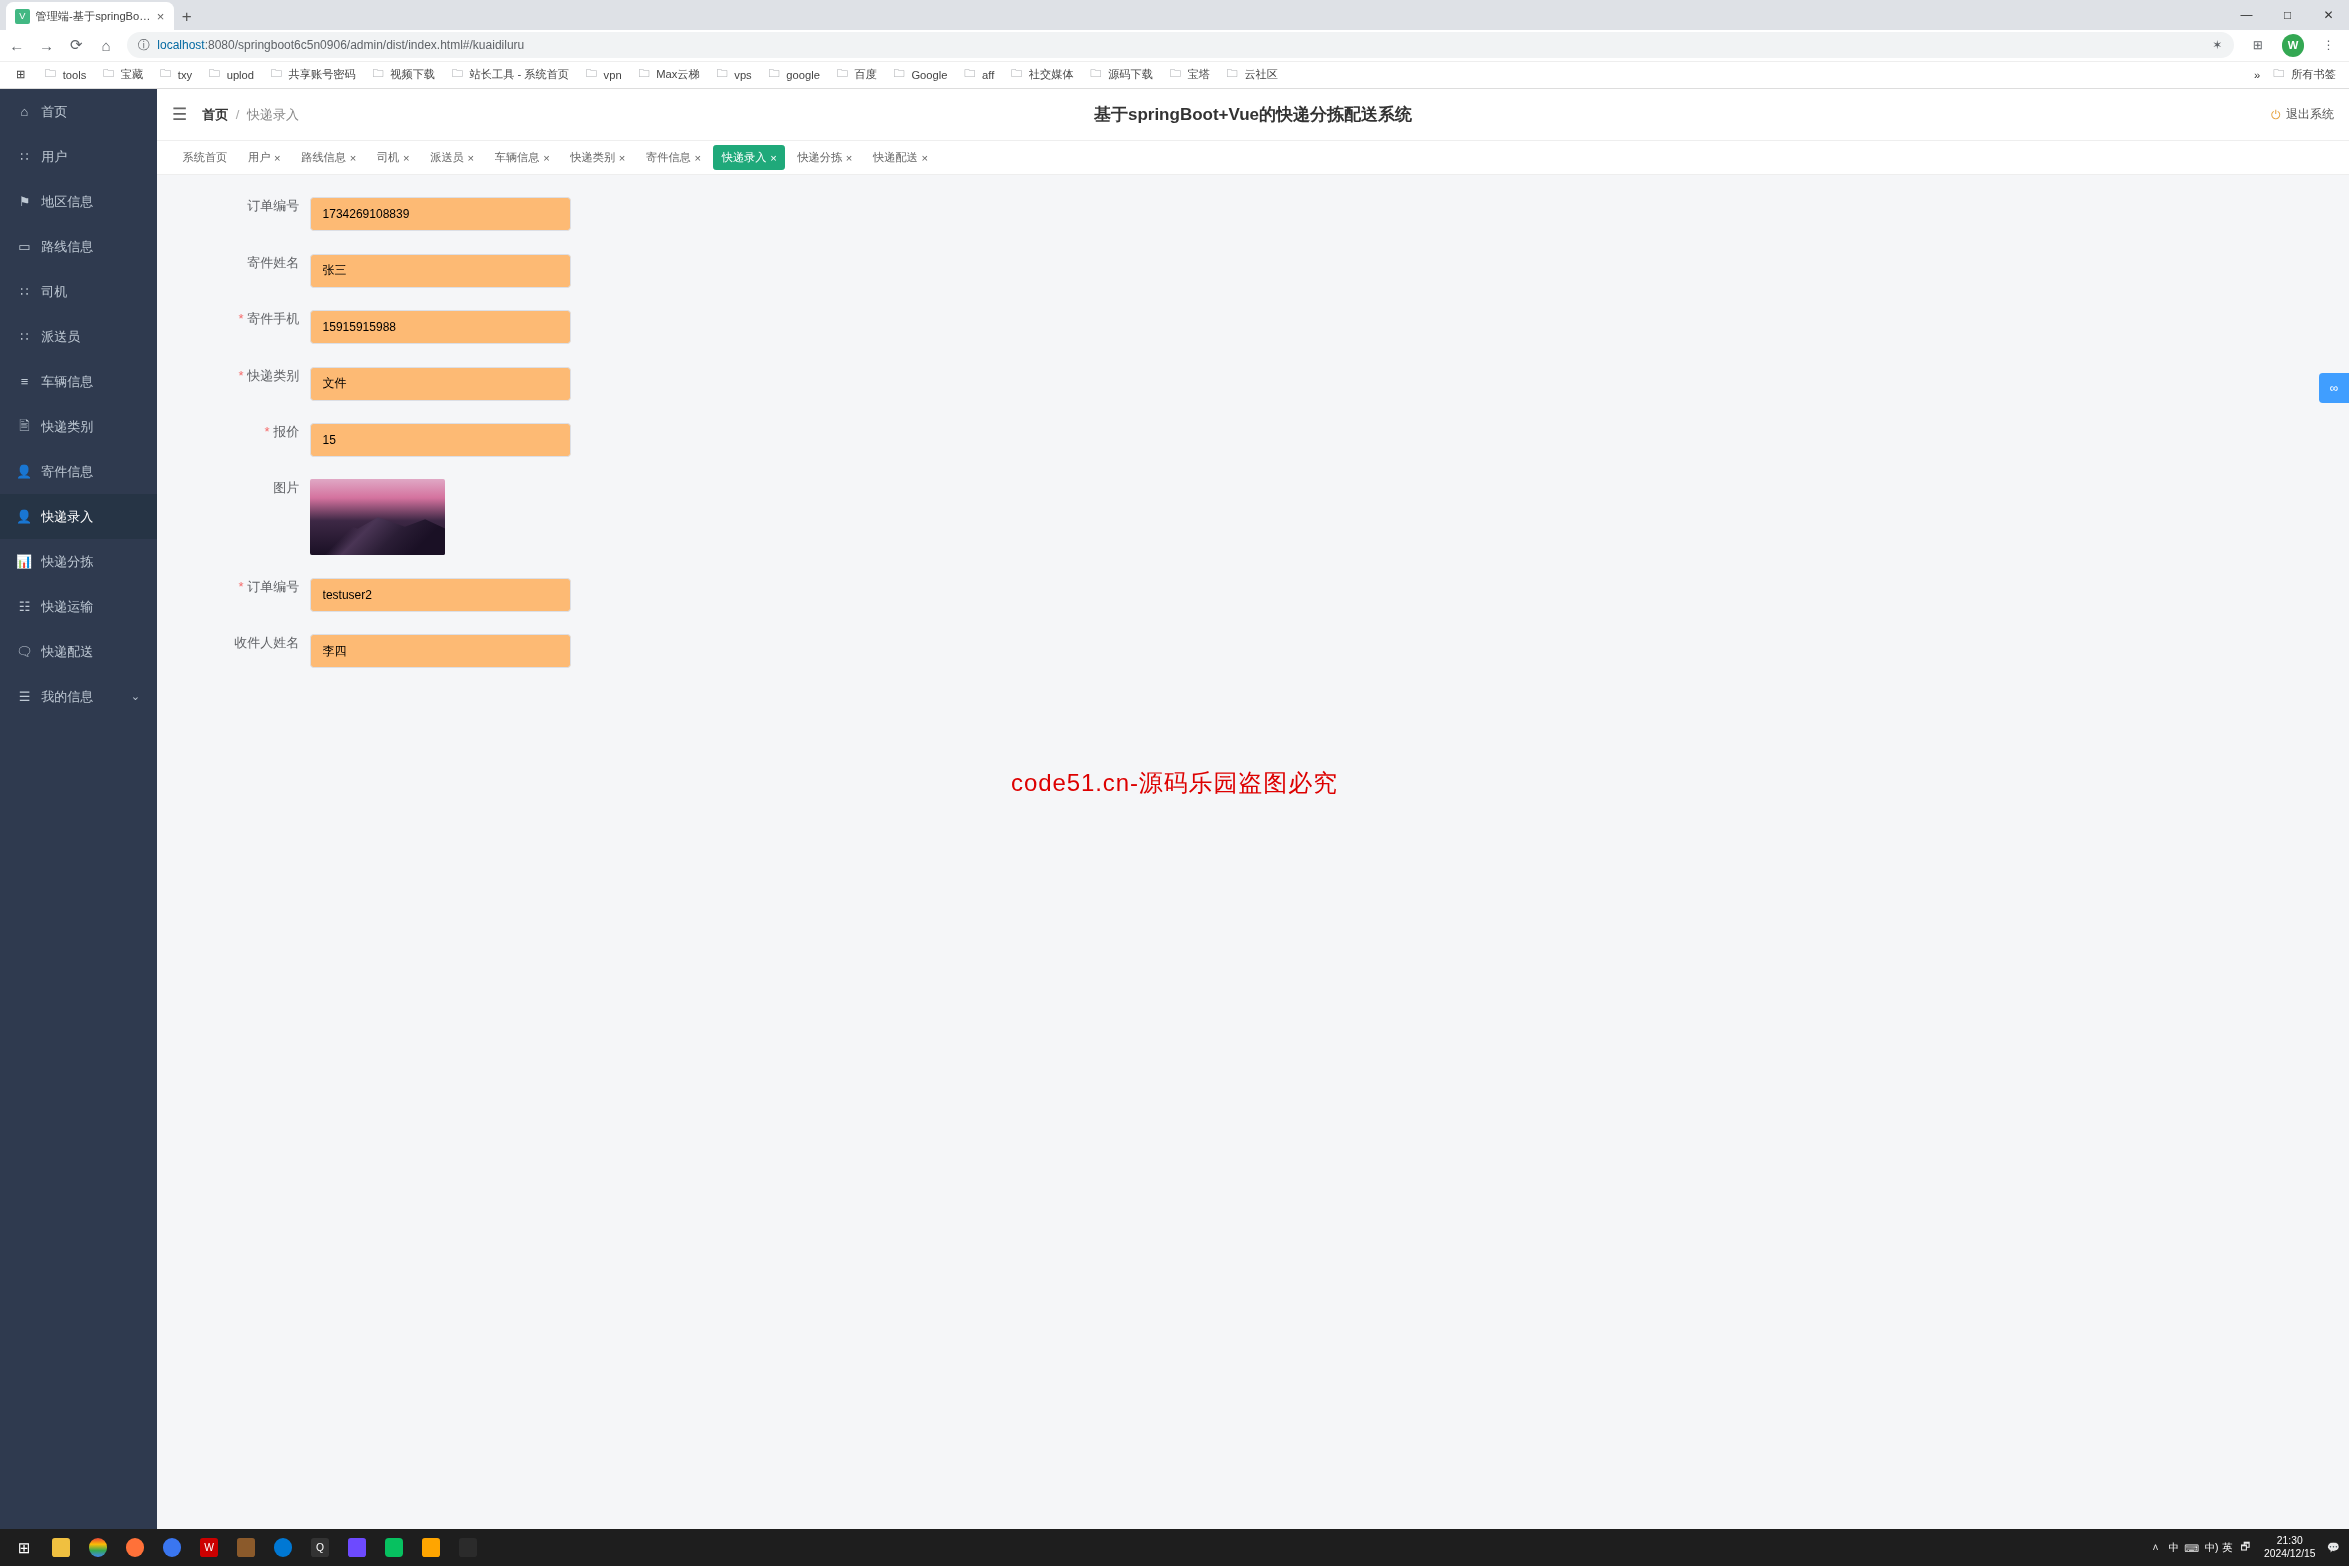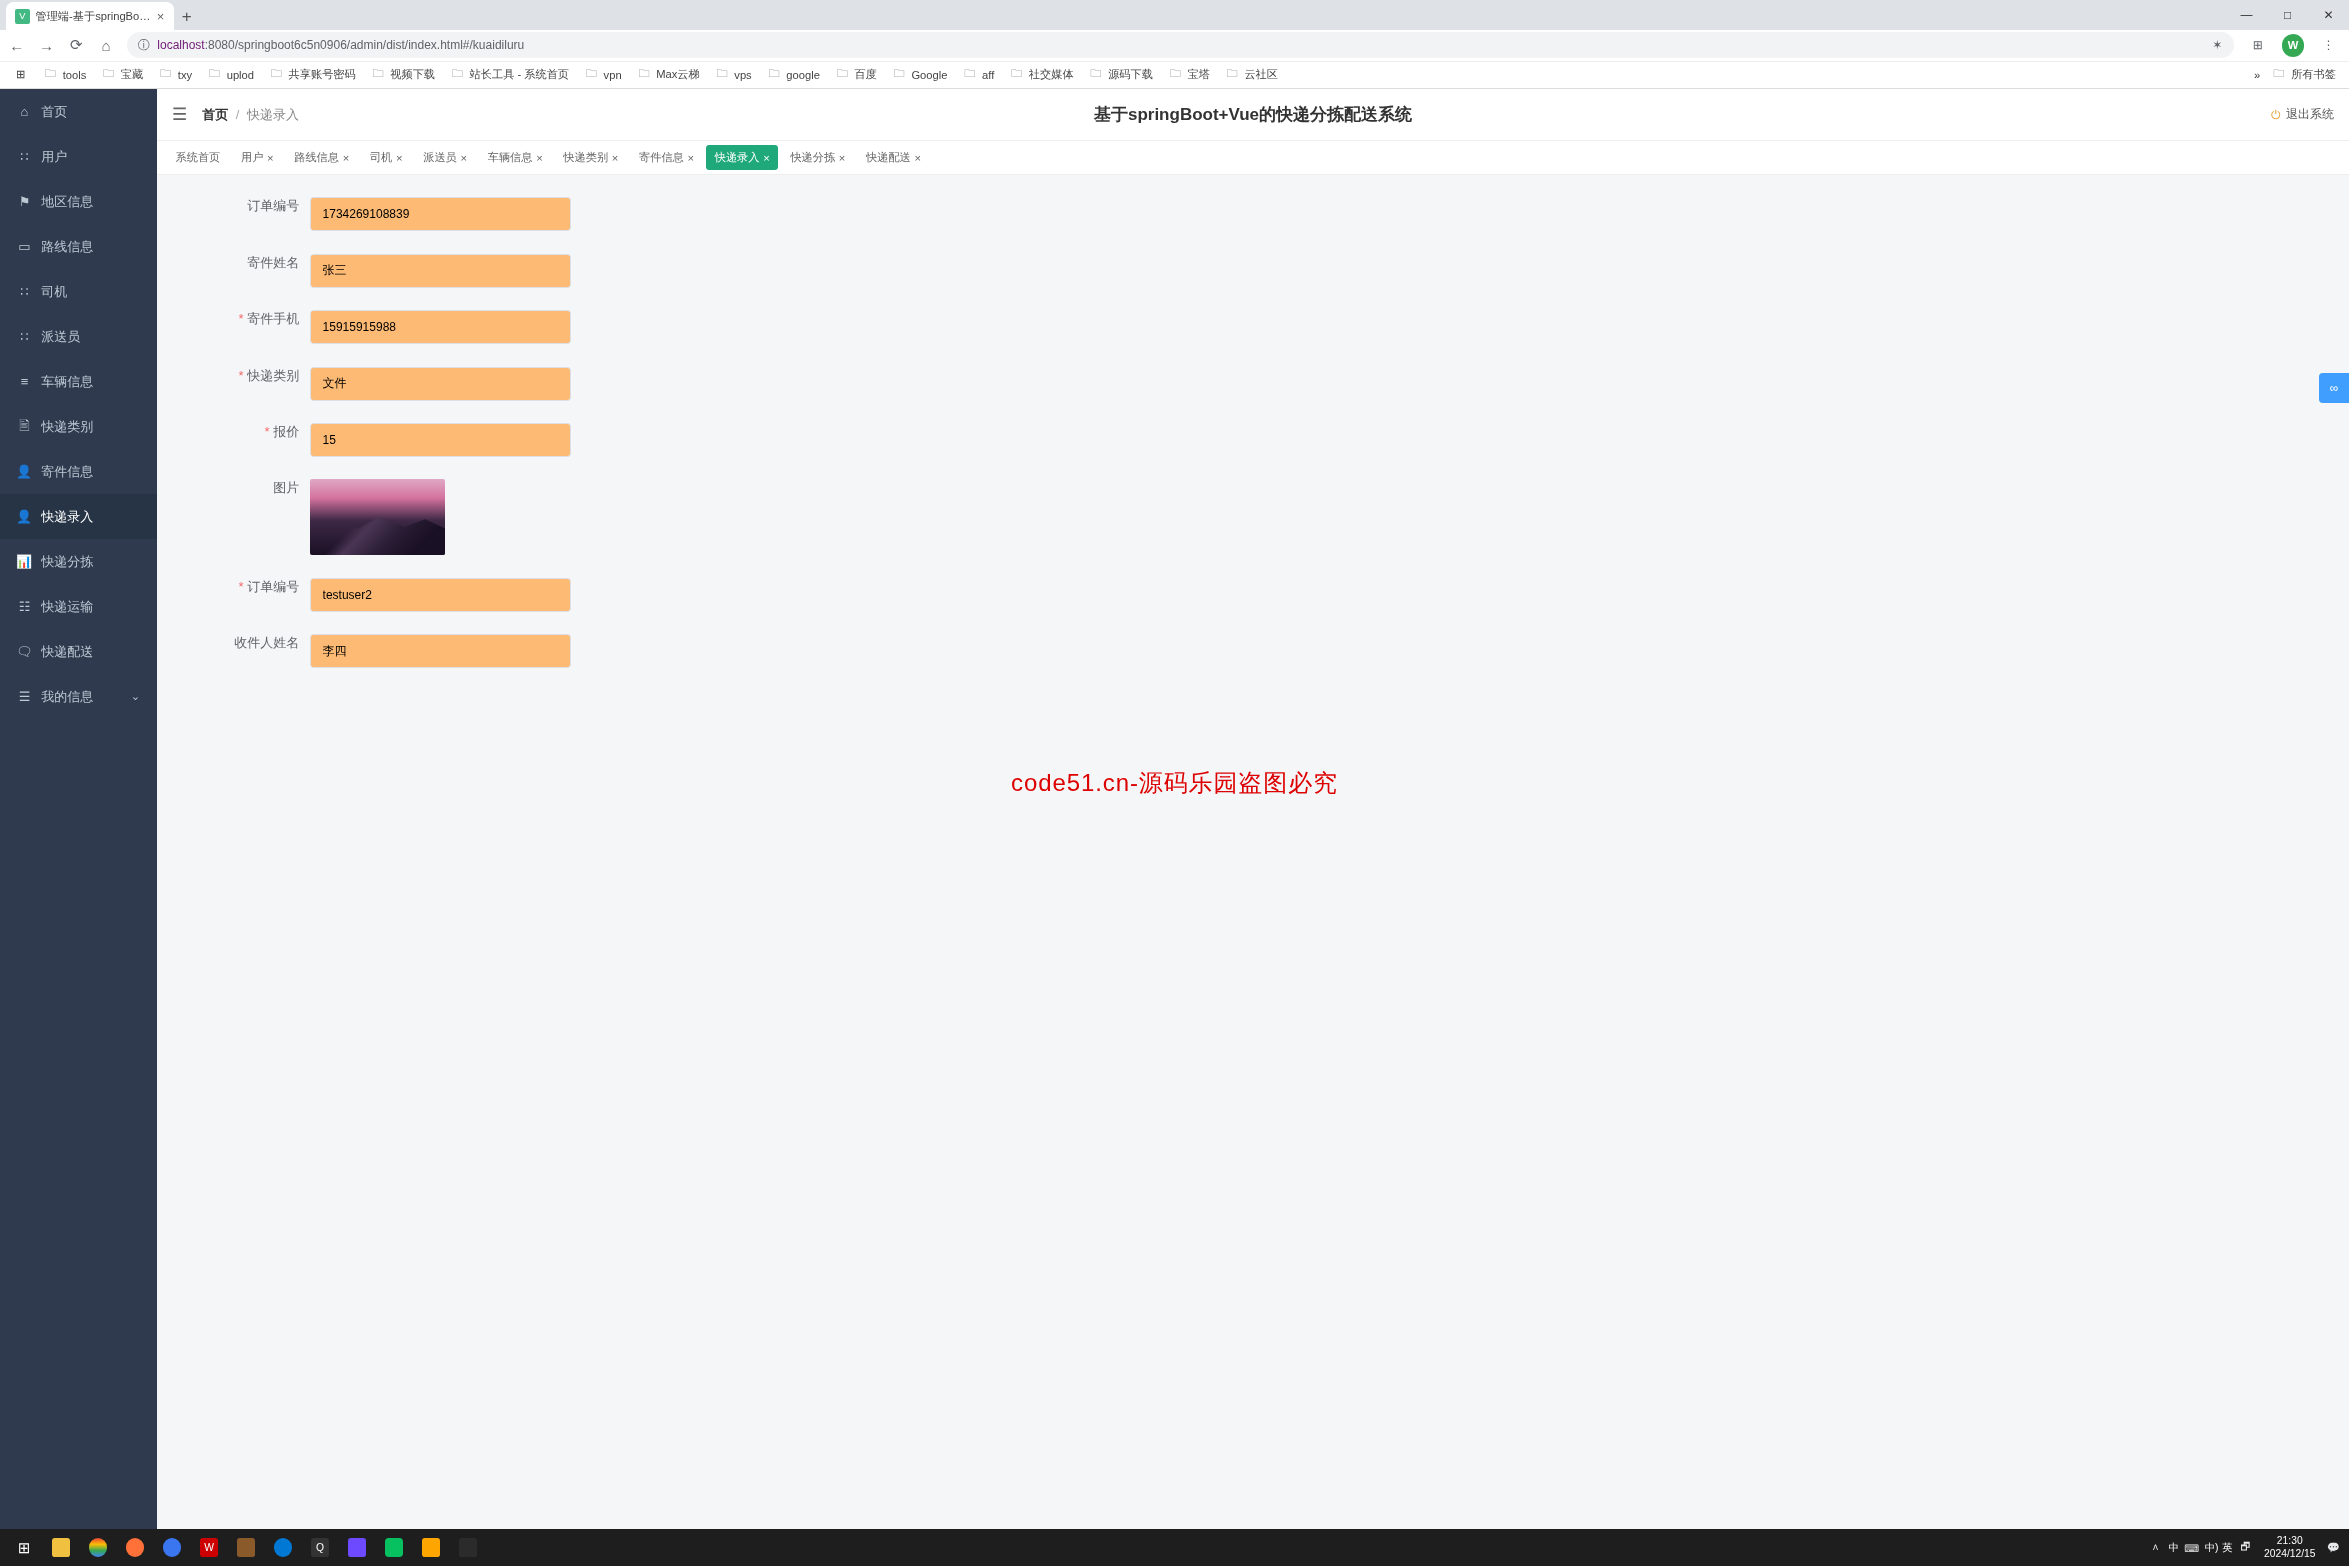--- a/index.html
+++ b/index.html
@@ -19,21 +19,21 @@
 .tab-close { font-size: 13px; color: #666; cursor: pointer; }
 .new-tab { width: 26px; height: 26px; display: flex; align-items: center; justify-content: center; font-size: 17px; color: #555; }
 .win-ctrls { margin-left: auto; display: flex; height: 30px; }
 .win-btn { width: 41px; display: flex; align-items: center; justify-content: center; font-size: 12px; }
 
 .chrome-addr { height: 32px; display: flex; align-items: center; padding: 0 7.5px; gap: 11.2px; }
 .nav-btn { width: 18.6px; height: 18.6px; display: flex; align-items: center; justify-content: center; color: #5f6368; font-size: 15px; }
 .addr-bar { flex: 1; height: 26px; background: #f1f3f4; border-radius: 13px; display: flex; align-items: center; padding: 0 11.2px; gap: 7.5px; font-size: 12px; color: #333; }
 .addr-icon { color: #5f6368; }
 .addr-text { color: #5f6368; }
-.addr-text .host { color: #701a75; }
+.addr-text .host { color: #0369a1; }
 .icon-btn { width: 26px; height: 26px; display: flex; align-items: center; justify-content: center; color: #5f6368; }
 .avatar-btn { width: 22.4px; height: 22.4px; background: #34a853; border-radius: 50%; color: #fff; display: flex; align-items: center; justify-content: center; font-size: 11.2px; font-weight: bold; }
 
 .chrome-bm { height: 28px; display: flex; align-items: center; padding: 0 7.5px; gap: 3.7px; font-size: 11.2px; border-top: 0.9px solid #eee; }
 .bm-item { display: flex; align-items: center; gap: 4.7px; padding: 3.7px 5.6px; color: #444; white-space: nowrap; }
 .bm-icon { width: 15px; height: 15px; display: inline-flex; align-items: center; justify-content: center; }
 .bm-folder { color: #5f6368; }
 .bm-more { margin-left: auto; display: flex; align-items: center; gap: 5.6px; }
 
 
@@ -48,21 +48,21 @@
 .topbar { height: 52px; background: #fff; display: flex; align-items: center; padding: 0 15px; border-bottom: 0.9px solid #eee; position: relative; z-index: 4; }
 .collapse-btn { font-size: 17px; color: #666; margin-right: 15px; cursor: pointer; }
 .breadcrumb { display: flex; align-items: center; gap: 7.5px; font-size: 13px; }
 .bc-home { font-weight: 600; }
 .bc-sep { color: #aaa; }
 .bc-current { color: #888; }
 .sys-title { position: absolute; left: 50%; transform: translateX(-50%); font-size: 17px; font-weight: 700; }
 .logout { margin-left: auto; display: flex; align-items: center; gap: 5.6px; color: #555; cursor: pointer; }
 .logout-icon { color: #e6a23c; }
 
-.tabs-bar { height: 34px; background: #fff; display: flex; align-items: center; padding: 0 10px; gap: 3.7px; border-bottom: 0.9px solid #eee; position: relative; z-index: 4; }
+.tabs-bar { height: 34px; background: #fff; display: flex; align-items: center; padding: 0 17px; gap: 3.7px; border-bottom: 0.9px solid #eee; position: relative; z-index: 4; }
 .nav-tab { display: flex; align-items: center; padding: 3.7px 7.5px; font-size: 11.2px; color: #666; border: 0.9px solid transparent; border-radius: 2.8px; cursor: pointer; gap: 3.7px; }
 .nav-tab.active { background: #1fa97a; color: #fff; border-color: #1fa97a; }
 .tab-x { font-size: 11.2px; }
 
 .content { flex: 1; overflow-y: auto; padding: 22.4px; position: relative; }
 .form { max-width: 671px; position: relative; z-index: 3; }
 .form-row { display: flex; align-items: flex-start; margin-bottom: 22.4px; }
 .form-label { width: 131px; text-align: right; padding-right: 11.2px; font-size: 13px; color: #606266; }
 .form-label.req::before { content: "* "; color: #f56c6c; }
 .form-input { width: 261px; height: 34px; border: 0.9px solid #dcdfe6; border-radius: 3.7px; padding: 0 11.2px; font-size: 12px; background: #fdba74; }

